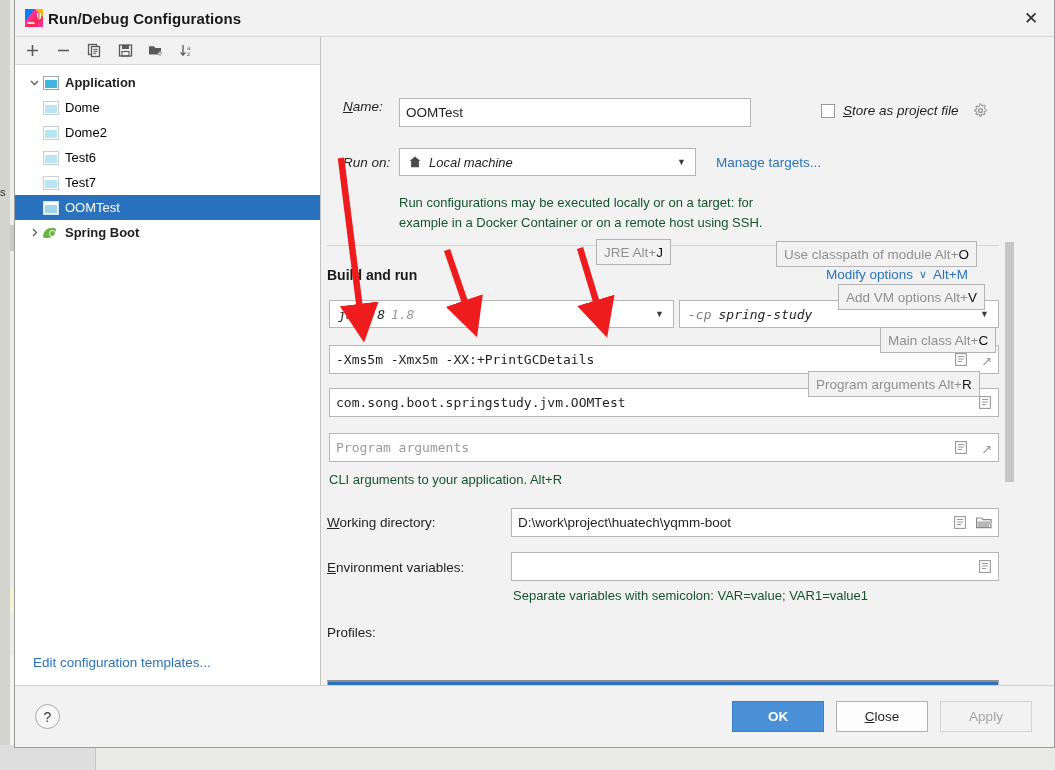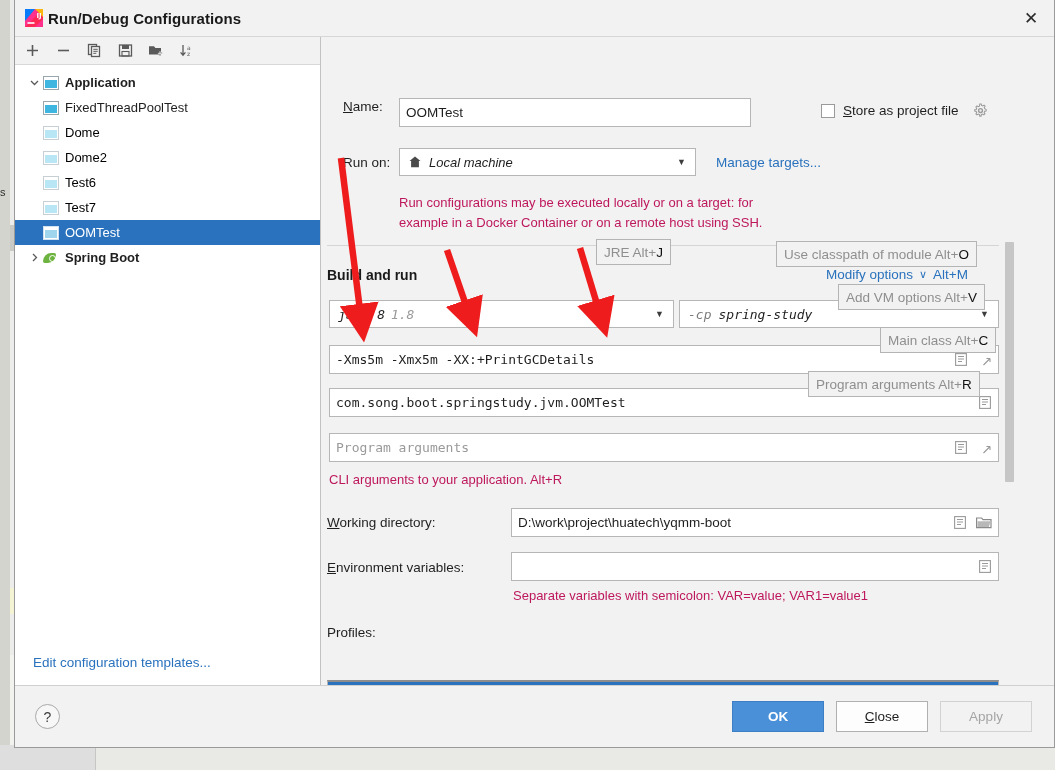--- a/index.html
+++ b/index.html
@@ -83,35 +83,35 @@
   .lp-footer {
     height: 46px; flex: none; background: #ffffff;
     display: flex; align-items: center; padding-left: 18px;
     border-top: 1px solid #ffffff;
   }
   .link { color: #2a72bd; font-size: 13.5px; cursor: default; }
 
   
   .rightpane { flex: 1; position: relative; background: #f2f2f2; padding: 0; overflow: hidden; }
 
-  .row { display: flex; align-items: flex-end; }
+  .row { display: flex; align-items: flex-end; font-style: italic; }
   .lbl { font-size: 13.5px; color: #1f1f1f; }
   .lbl u { text-decoration: underline; }
 
   .field {
     background: #ffffff; border: 1px solid #b6b6b6; height: 27px;
     display: flex; align-items: center; padding: 0 6px;
     font-size: 13.5px; color: #1f1f1f;
   }
   .field.mono { font-family: "DejaVu Sans Mono", monospace; font-size: 13px; }
   .field .ph { color: #9a9a9a; }
   .combo { background: #ffffff; border: 1px solid #b6b6b6; height: 28px; display: flex; align-items: center; padding: 0 4px 0 8px; position: relative; font-style: italic; }
   .combo .caret { margin-left: auto; font-size: 9px; color: #3c3c3c; padding-right: 5px; }
 
-  .hint { font-size: 13px; color: #be185d; }
+  .hint { font-size: 13px; color: #14532d; }
 
   .checkbox { width: 14px; height: 14px; border: 1px solid #9a9a9a; background: #ffffff; flex: none; }
 
   .sect-title { font-size: 14px; font-weight: bold; color: #1a1a1a; }
 
   .icon-btn { width: 14px; height: 14px; color: #8a8a8a; display:flex; align-items:center; justify-content:center; }
 
   
   .tip {
     position: absolute; background: #f2f2f2; border: 1px solid #b4b4b4;
@@ -228,27 +228,20 @@
                 <path d="M1 3l3.5 3.5L8 3" stroke="#5a5a5a" stroke-width="1.3" fill="none"></path>
               </svg>
           </div>
           <div class="tree-icon">
               <div class="frm"></div>
               <div class="bar"></div>
             </div>
           <div class="tree-label bold">Application</div>
         </div>
 
-        <div class="tree-row tree-indent-1">
-          <div class="tree-icon">
-              <div class="frm"></div>
-              <div class="bar"></div>
-            </div>
-          <div class="tree-label">FixedThreadPoolTest</div>
-        </div>
 
         <div class="tree-row tree-indent-1">
           <div class="tree-icon dim">
               <div class="frm"></div>
               <div class="bar"></div>
             </div>
           <div class="tree-label dim">Dome</div>
         </div>
 
         <div class="tree-row tree-indent-1">

